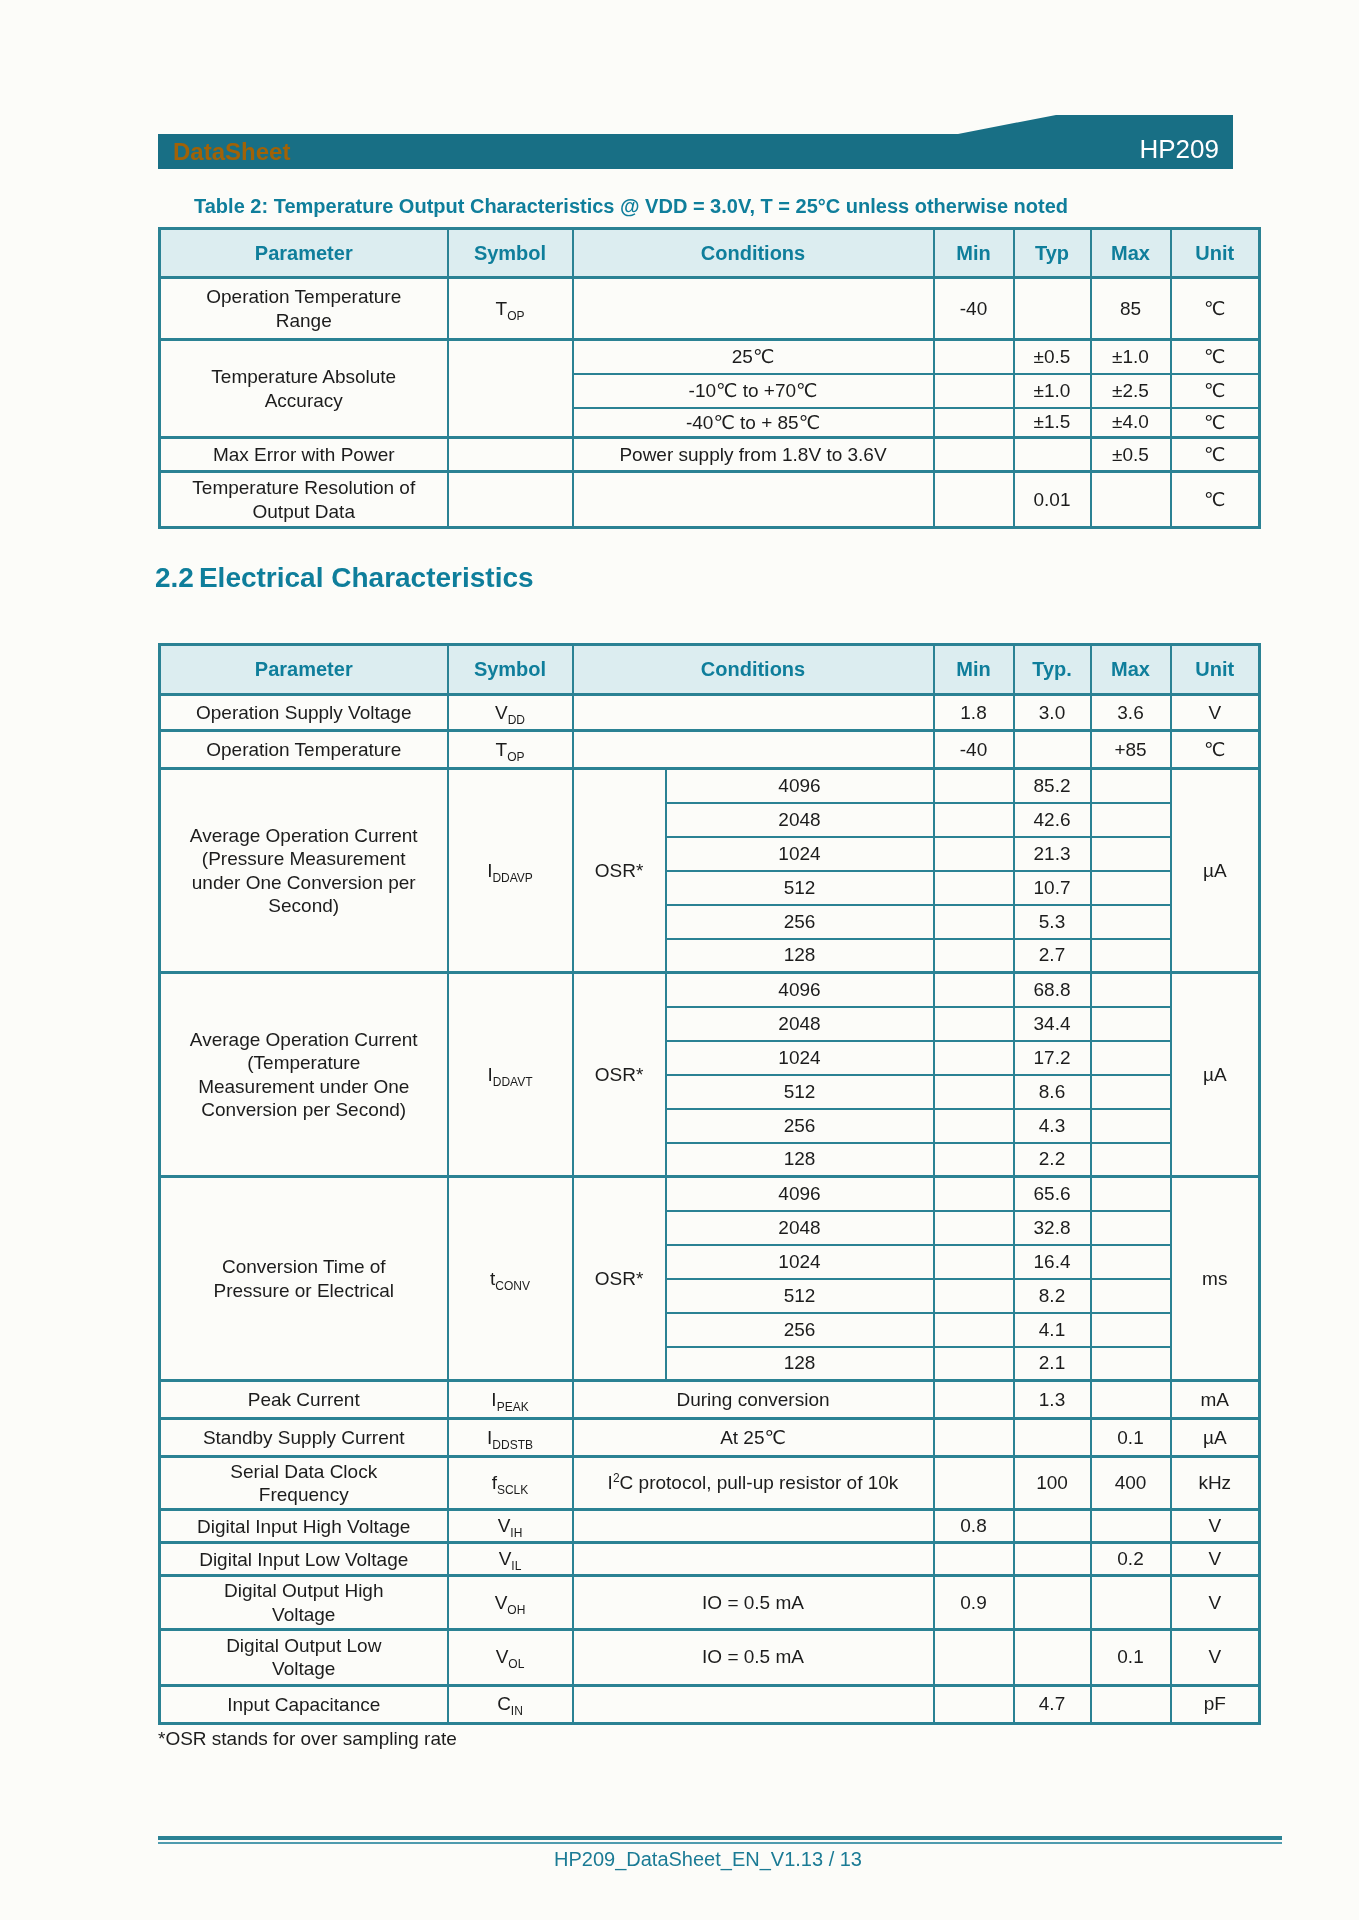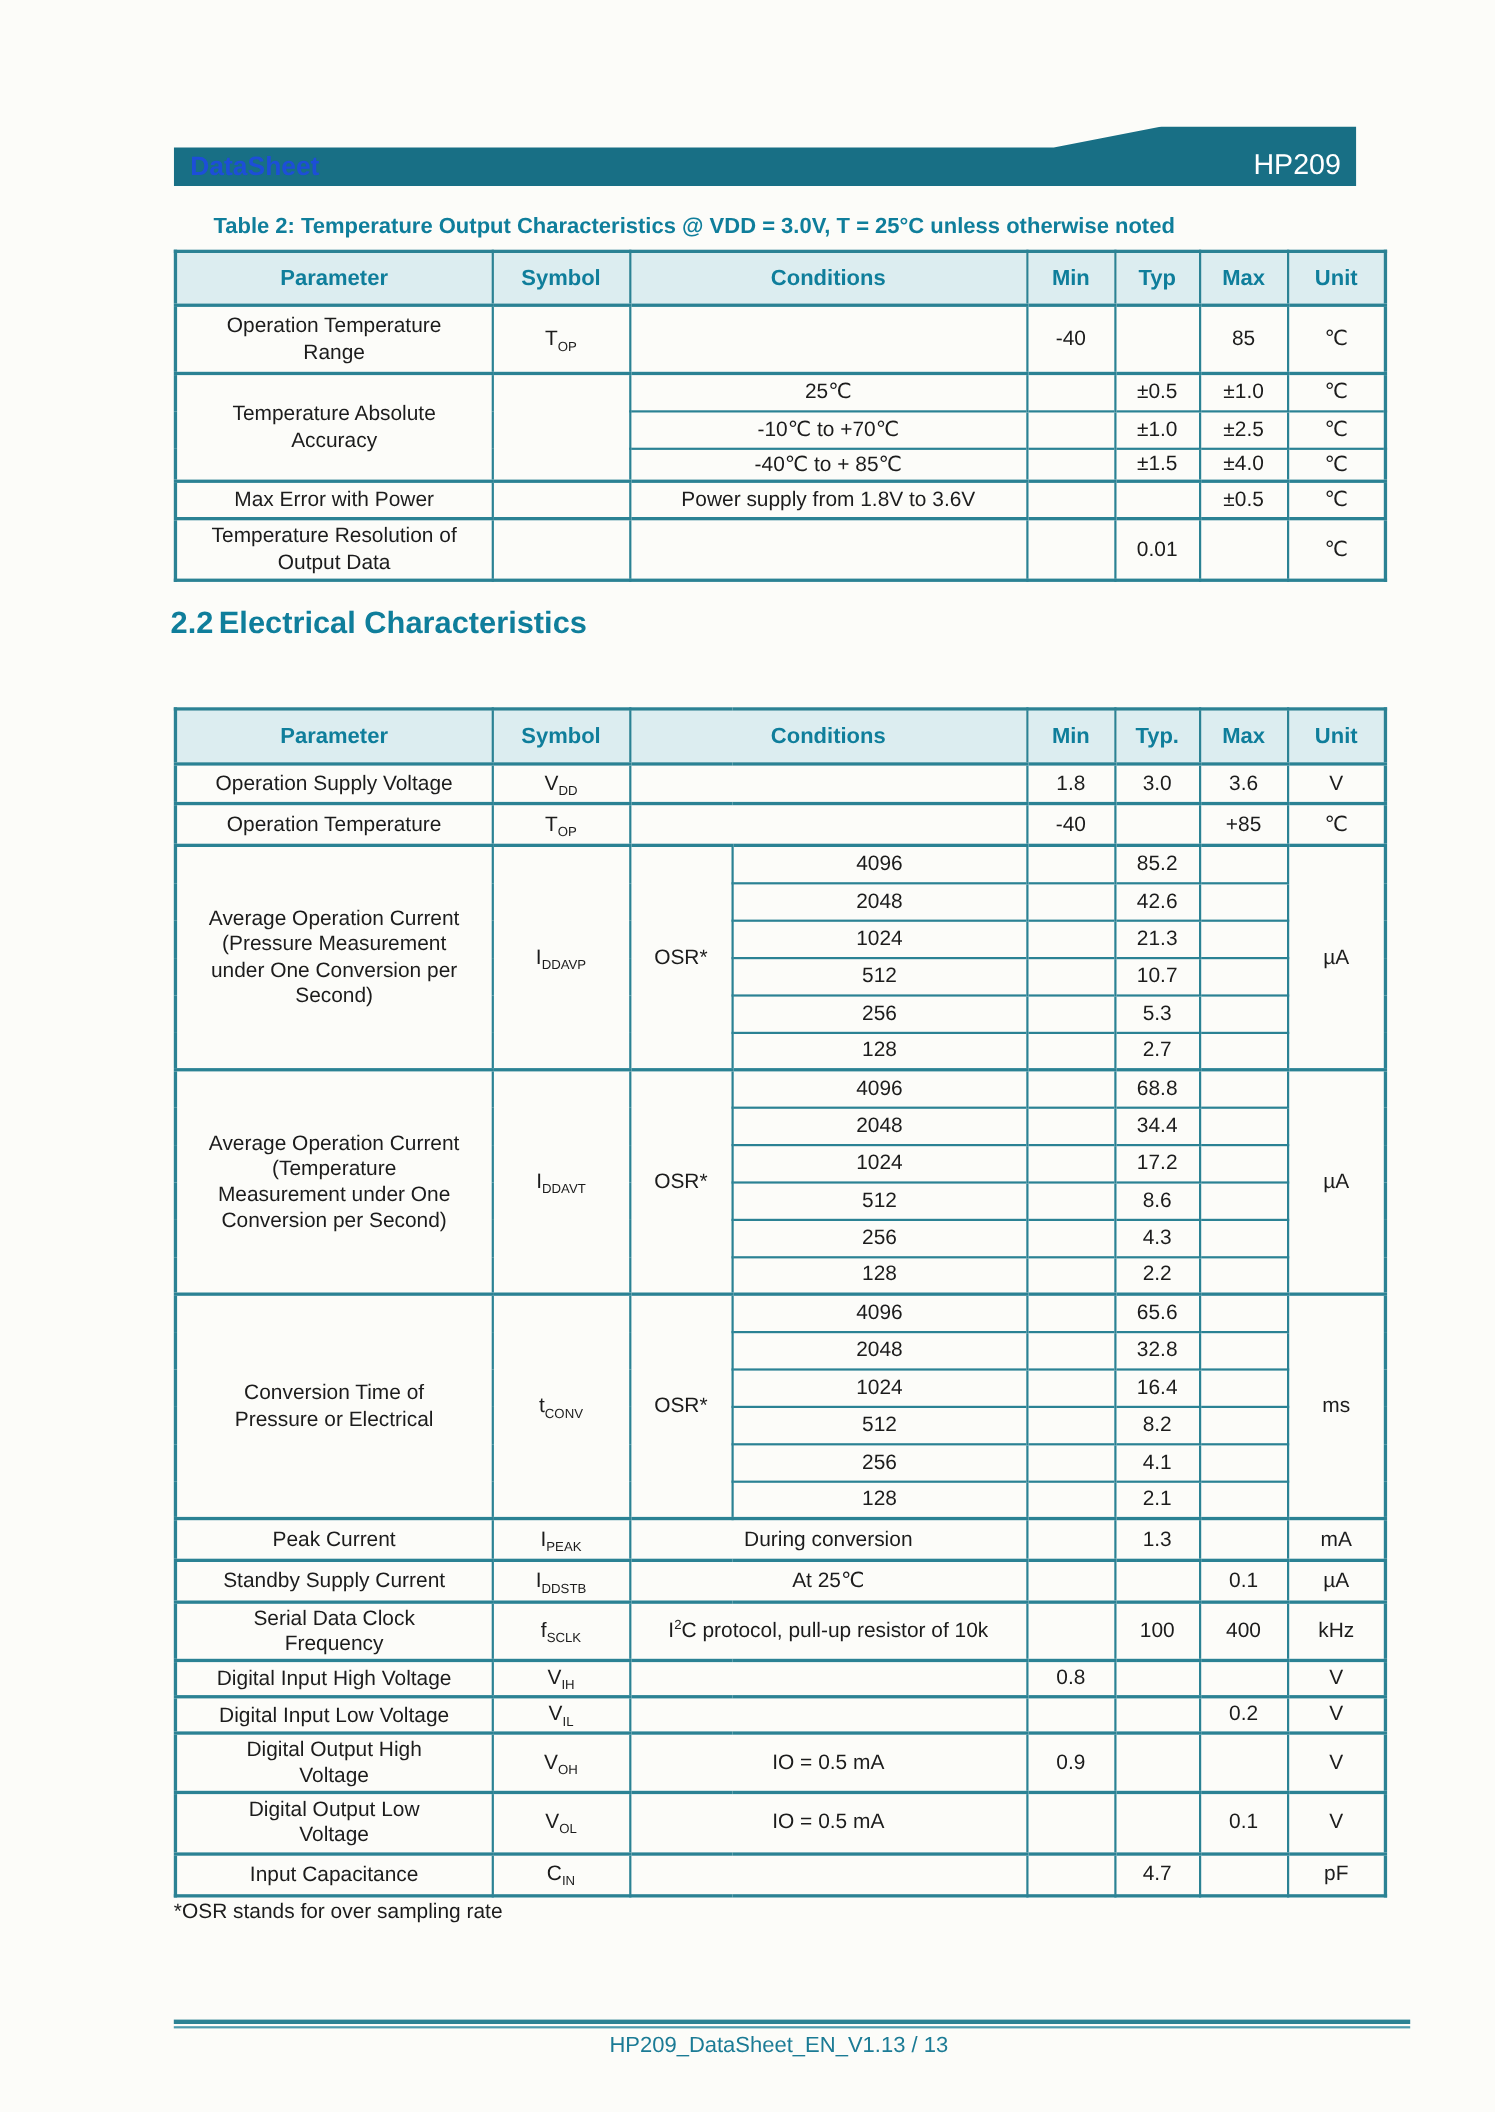--- a/index.html
+++ b/index.html
@@ -10,29 +10,29 @@
     --ink:#1c1c1c;         
     --foot:#1b7b95;        
   }
   html,body{margin:0;padding:0;}
   body{background:#fcfcf9;font-family:"Liberation Sans","DejaVu Sans",sans-serif;}
   .page{position:relative;width:1359px;height:1920px;background:#fcfcf9;overflow:hidden;}
 
   
   .banner{position:absolute;left:158px;top:115px;width:1075px;height:54px;}
   .banner svg{position:absolute;left:0;top:0;}
-  .banner .bl{position:absolute;left:15px;top:23px;color:#1d4ed8;font-size:24px;font-weight:bold;}
+  .banner .bl{position:absolute;left:15px;top:23px;color:#a16207;font-size:24px;font-weight:bold;}
   .banner .br{position:absolute;right:14px;top:19px;color:#ffffff;font-size:26px;}
 
   
   .ttitle{position:absolute;left:158px;width:1130px;color:var(--title);font-size:20px;font-weight:bold;}
   .t2title{top:195px;margin-left:36px;}
   .t3title{top:606px;}
   .t3title .tail{letter-spacing:1.6px;}
-  .section{position:absolute;left:155px;top:550px;color:var(--title);font-size:28px;font-weight:bold;letter-spacing:0;}
+  .section{position:absolute;left:155px;top:562px;color:var(--title);font-size:28px;font-weight:bold;letter-spacing:0;}
   .section .num{margin-right:5px;}
 
   
   table.dt{position:absolute;left:158px;border-collapse:collapse;table-layout:fixed;
            border:3px solid var(--bc);font-size:19px;color:var(--ink);}
   .t2{top:227px;width:1100px;}
   .t3{top:643px;width:1100px;}
   table.dt td{border-left:2px solid var(--bc);border-right:2px solid var(--bc);
               border-top:3px solid var(--bc);border-bottom:0;
               text-align:center;vertical-align:middle;padding:2px 4px;overflow:hidden;}

